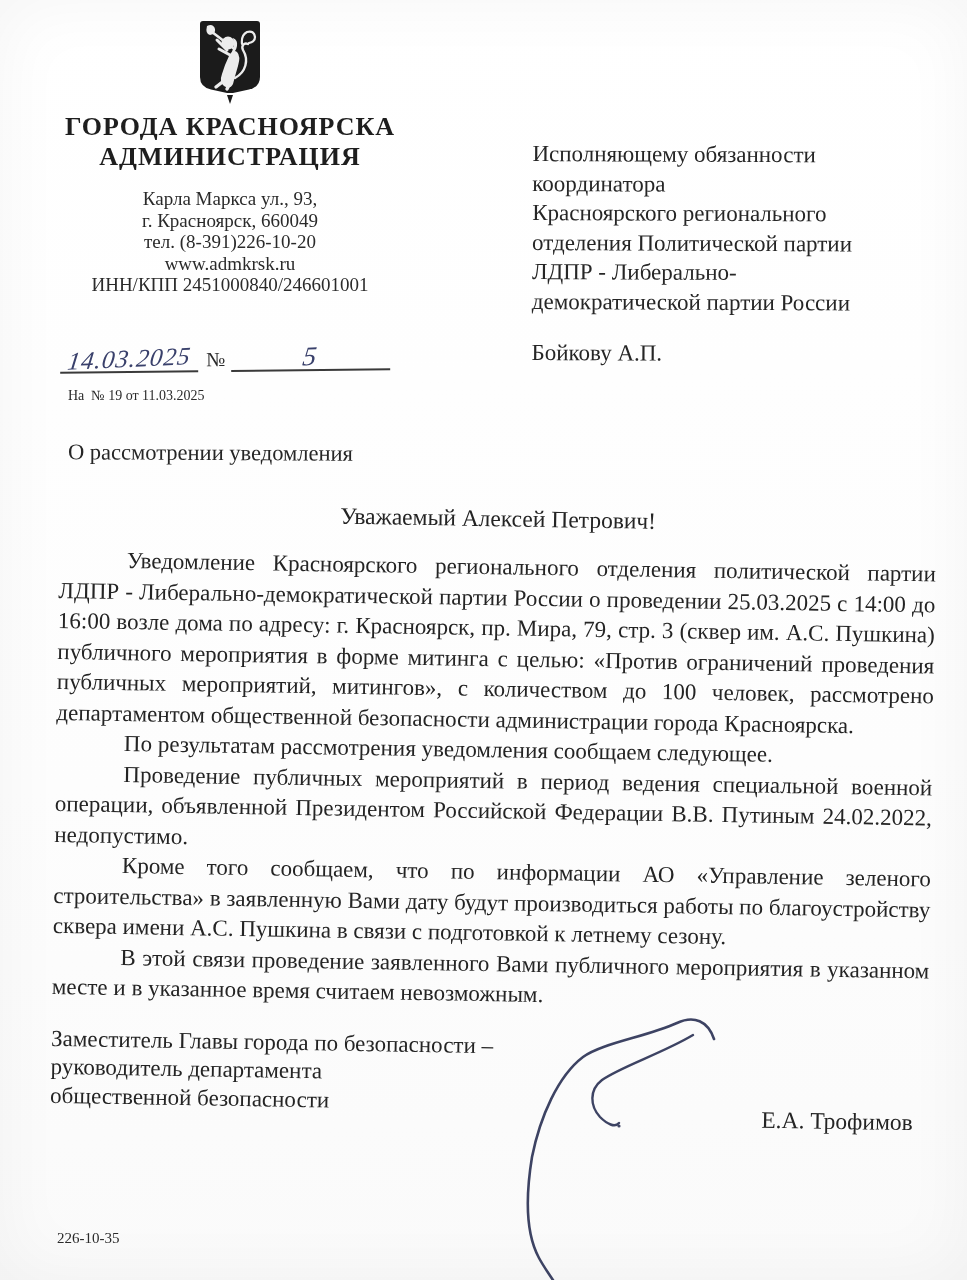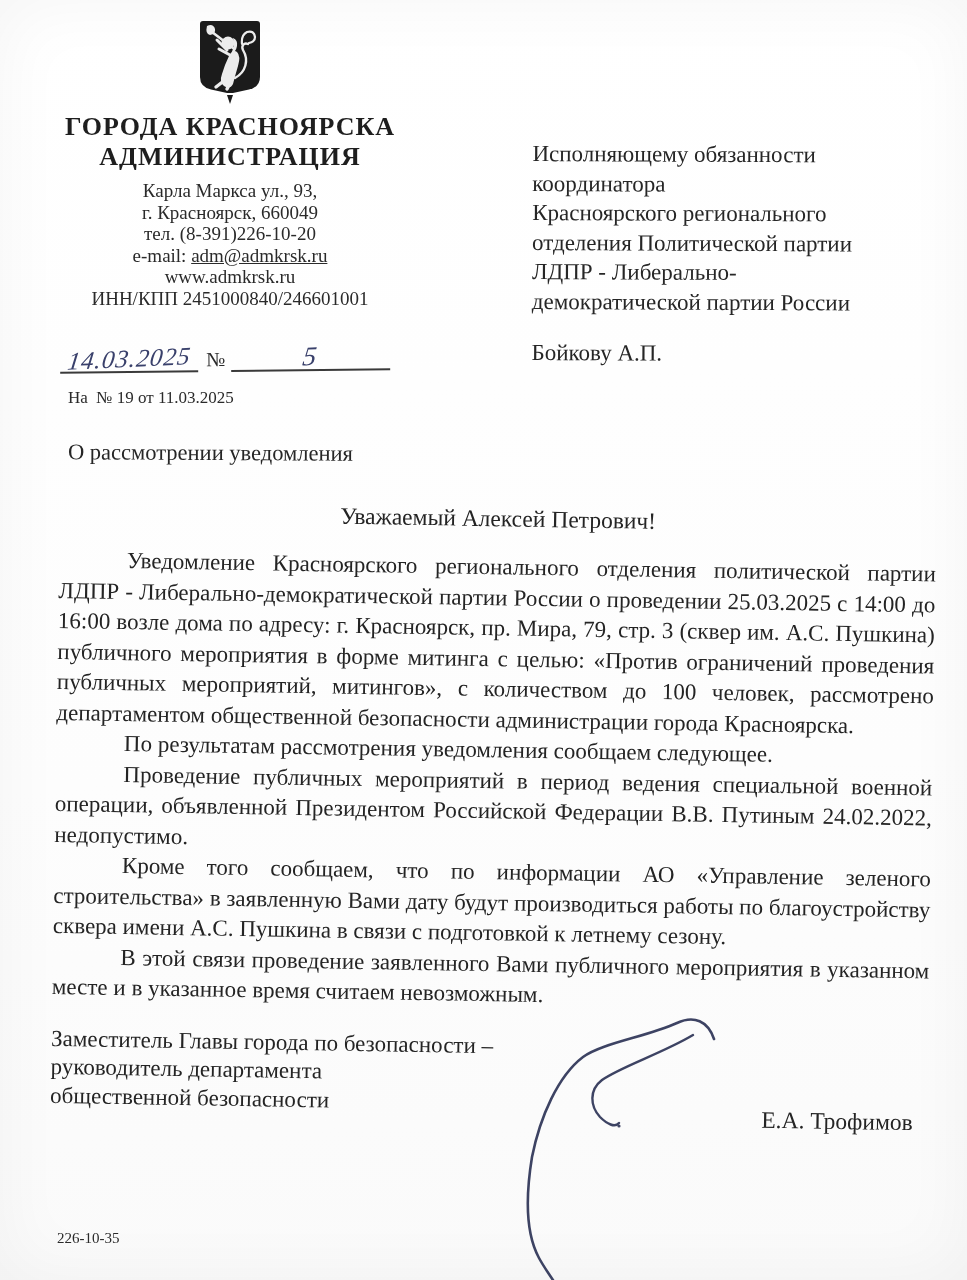--- a/index.html
+++ b/index.html
@@ -13,21 +13,21 @@
     box-shadow:inset 0 0 70px rgba(0,0,0,0.045);
   }
   
   .coat{position:absolute;left:197px;top:18px;width:66px;height:88px;}
   .org-name{
     position:absolute;left:40px;top:112px;width:380px;
     text-align:center;font-weight:700;font-size:26px;line-height:30px;
     letter-spacing:1px;color:#1e1e1e;
   }
   .address-block{
-    position:absolute;left:60px;top:180px;width:340px;
+    position:absolute;left:60px;top:188px;width:340px;
     text-align:center;font-size:19px;line-height:21.5px;color:#2a2a2a;
   }
   .address-block .email-val{text-decoration:underline;}
   .inn-line{white-space:nowrap;}
   .date-row{
     position:absolute;left:60px;top:334px;width:330px;height:38px;
     display:flex;align-items:flex-end;transform:rotate(-0.6deg);
   }
   .date-line{
     width:138px;border-bottom:2px solid #3a3a3a;text-align:center;
@@ -37,21 +37,21 @@
     font-style:italic;color:#39406b;letter-spacing:1px;
     font-size:25px;line-height:24px;display:inline-block;
     transform:skewX(-10deg) rotate(-2deg);white-space:nowrap;
   }
   .num-sign{font-size:20px;padding:0 6px 1px 8px;color:#2a2a2a;}
   .num-line{
     flex:1;border-bottom:2px solid #3a3a3a;text-align:center;padding-bottom:0;
   }
   .num-line .hw{font-size:27px;}
   .reference{
-    position:absolute;left:68px;top:388px;font-size:17px;color:#2a2a2a;
+    position:absolute;left:68px;top:388px;font-size:14px;color:#2a2a2a;
     white-space:pre-wrap;
   }
   
   .recipient{
     position:absolute;left:532px;top:140px;width:430px;
     font-size:23px;line-height:29.5px;color:#262626;transform:rotate(0.25deg);
   }
   .recipient-name{margin-top:22px;}
   
   .subject{
@@ -115,21 +115,20 @@
 
   <div class="org-name">
     <div>ГОРОДА КРАСНОЯРСКА</div>
     <div>АДМИНИСТРАЦИЯ</div>
   </div>
 
   <div class="address-block">
     <div>Карла Маркса ул., 93,</div>
     <div>г. Красноярск, 660049</div>
     <div>тел. (8-391)226-10-20</div>
-    <div><span>e-mail: </span><span class="email-val">adm@admkrsk.ru</span></div>
     <div>www.admkrsk.ru</div>
     <div class="inn-line">ИНН/КПП 2451000840/246601001</div>
   </div>
 
   <div class="date-row">
     <span class="date-line"><span class="hw">14.03.2025</span></span>
     <span class="num-sign">№</span>
     <span class="num-line"><span class="hw">5</span></span>
   </div>
 

